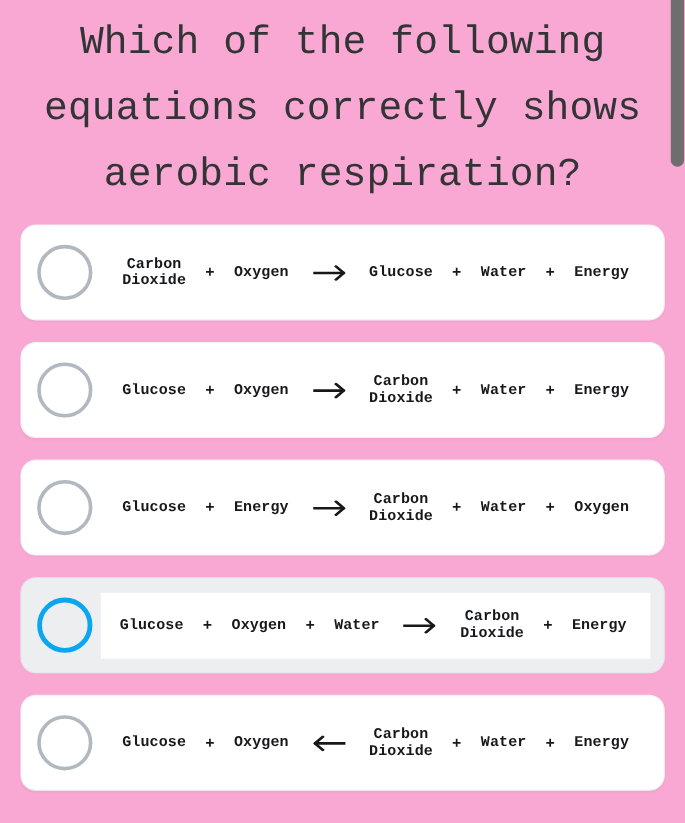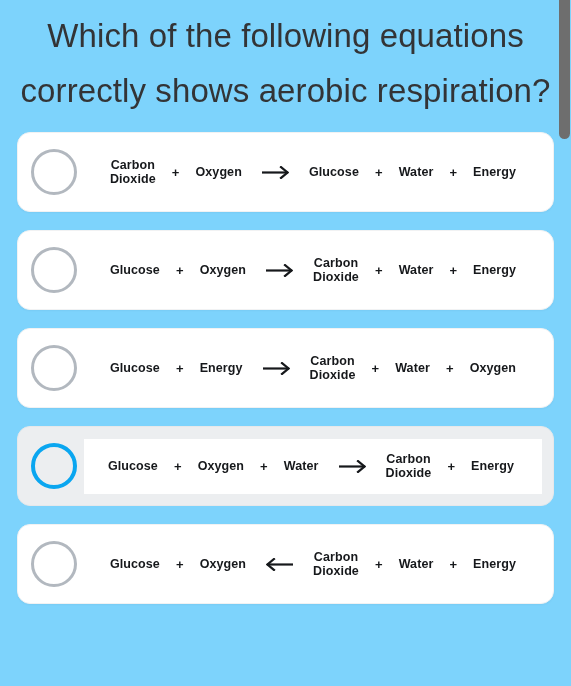--- a/index.html
+++ b/index.html
@@ -13,21 +13,22 @@
     font-family: "Liberation Sans", sans-serif;
     background: #ffffff;
     overflow: hidden;
     position: relative;
   }
 
   .page {
     position: relative;
     width: 571px;
     height: 686px;
-    background: #7dd3fc;
+    background: #f9a8d4;
+    font-family: Liberation Mono, monospace;
   }
 
   
   .question-header {
     padding: 8px 18px 14px 18px;
   }
 
   .question-title {
     font-size: 33px;
     line-height: 55px;

